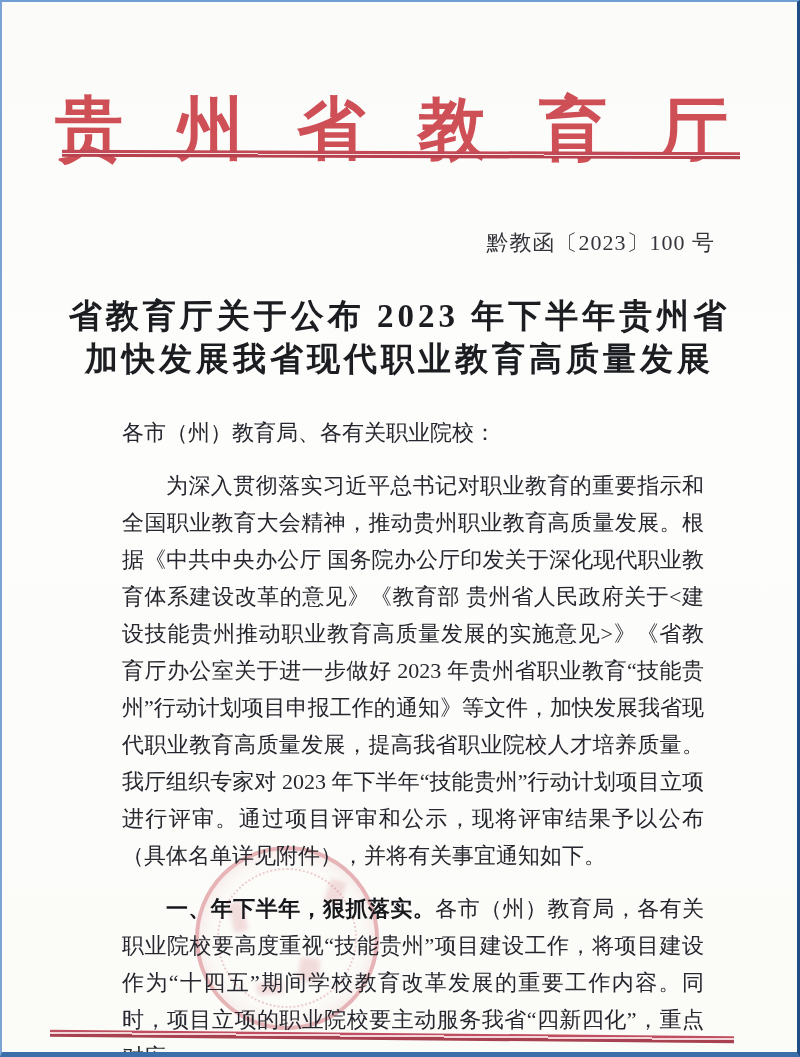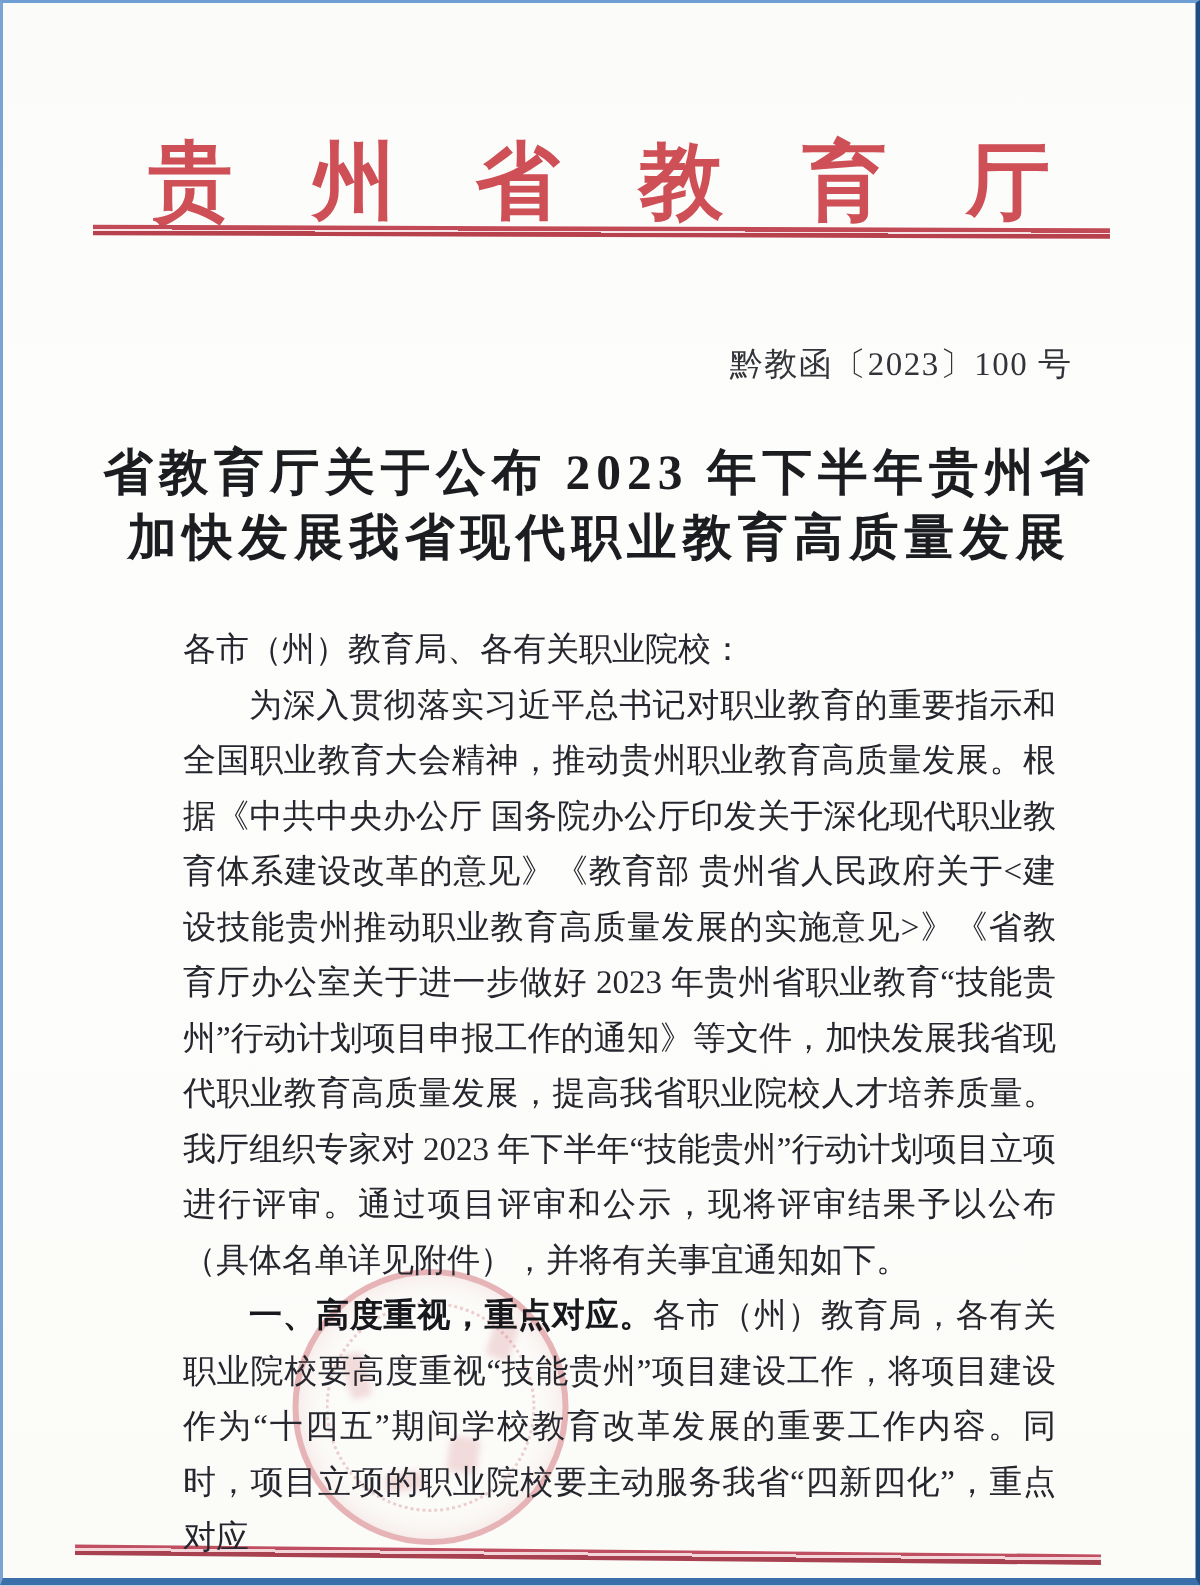--- a/index.html
+++ b/index.html
@@ -11,22 +11,22 @@
     background-image:linear-gradient(180deg,#fbfbf9 0%,#fdfdfc 40%,#fbfbf8 100%);
     border-top:2px solid #6f9ed4;
     border-left:2px solid #7ba3d4;
     border-right:3px solid #1e4d85;
     border-bottom:5px solid #3a6fa9;
     overflow:hidden;
     font-family:"Liberation Serif","DejaVu Serif",serif;
   }
   .letterhead{
     position:absolute;top:82px;left:0;right:0;
-    text-align:center;
-    font-size:56px;font-weight:700;
+    text-align:left;
+    font-size:68px;font-weight:700;
     color:#ce4f56;
     letter-spacing:53px;
     padding-left:53px;
     white-space:nowrap;
   }
   .rule-top{
     position:absolute;top:149px;left:60px;width:678px;height:7px;
     background:linear-gradient(#c24a56 0 3px,#f6e3e5 3px 4px,#b8414e 4px 7px);
     transform:rotate(0.2deg);
   }
@@ -42,21 +42,21 @@
     font-size:33px;line-height:43px;font-weight:700;
     color:#1c1d21;letter-spacing:4px;
   }
   .body-text{
     position:absolute;top:412px;left:120px;width:582px;
     font-size:22px;line-height:37px;color:#26272e;
     text-align:justify;word-break:break-all;
     z-index:2;
   }
   .body-text p{margin:0;}
-  .body-text p.indent{text-indent:2em;}
+  .body-text p.indent{text-indent:2em;margin-top:16px;}
   .body-text strong{font-weight:700;color:#17181c;}
   .seal{
     position:absolute;left:193px;top:844px;width:176px;height:176px;
     border-radius:50%;
     border:4px solid rgba(201,80,90,0.42);
     z-index:1;
     box-shadow:inset 0 0 18px rgba(210,110,118,0.18);
   }
   .seal .inner-ring{
     position:absolute;left:18px;top:18px;right:18px;bottom:18px;
@@ -86,21 +86,21 @@
 
   <div class="rule-top"></div>
 
   <div class="doc-number">黔教函〔2023〕100 号</div>
 
   <h1 class="doc-title"><span>省教育厅关于公布 2023 年下半年贵州省</span><br><span>加快发展我省现代职业教育高质量发展</span></h1>
 
   <div class="body-text">
     <p class="salutation">各市（州）教育局、各有关职业院校：</p>
     <p class="indent">为深入贯彻落实习近平总书记对职业教育的重要指示和全国职业教育大会精神，推动贵州职业教育高质量发展。根据《中共中央办公厅 国务院办公厅印发关于深化现代职业教育体系建设改革的意见》《教育部 贵州省人民政府关于&lt;建设技能贵州推动职业教育高质量发展的实施意见&gt;》《省教育厅办公室关于进一步做好 2023 年贵州省职业教育“技能贵州”行动计划项目申报工作的通知》等文件，加快发展我省现代职业教育高质量发展，提高我省职业院校人才培养质量。我厅组织专家对 2023 年下半年“技能贵州”行动计划项目立项进行评审。通过项目评审和公示，现将评审结果予以公布（具体名单详见附件），并将有关事宜通知如下。</p>
-    <p class="indent"><strong>一、高度重视，重点对应。</strong><span>各市（州）教育局，各有关职业院校要高度重视“技能贵州”项目建设工作，将项目建设作为“十四五”期间学校教育改革发展的重要工作内容。同时，项目立项的职业院校要主动服务我省“四新四化”，重点对应</span></p>
+    <p class="indent"><strong>一、年下半年，狠抓落实。</strong><span>各市（州）教育局，各有关职业院校要高度重视“技能贵州”项目建设工作，将项目建设作为“十四五”期间学校教育改革发展的重要工作内容。同时，项目立项的职业院校要主动服务我省“四新四化”，重点对应</span></p>
   </div>
 
   <div class="seal">
     <div class="inner-ring"></div>
     <div class="smudge s1"></div>
     <div class="smudge s2"></div>
     <div class="smudge s3"></div>
     <div class="smudge s4"></div>
   </div>
 

